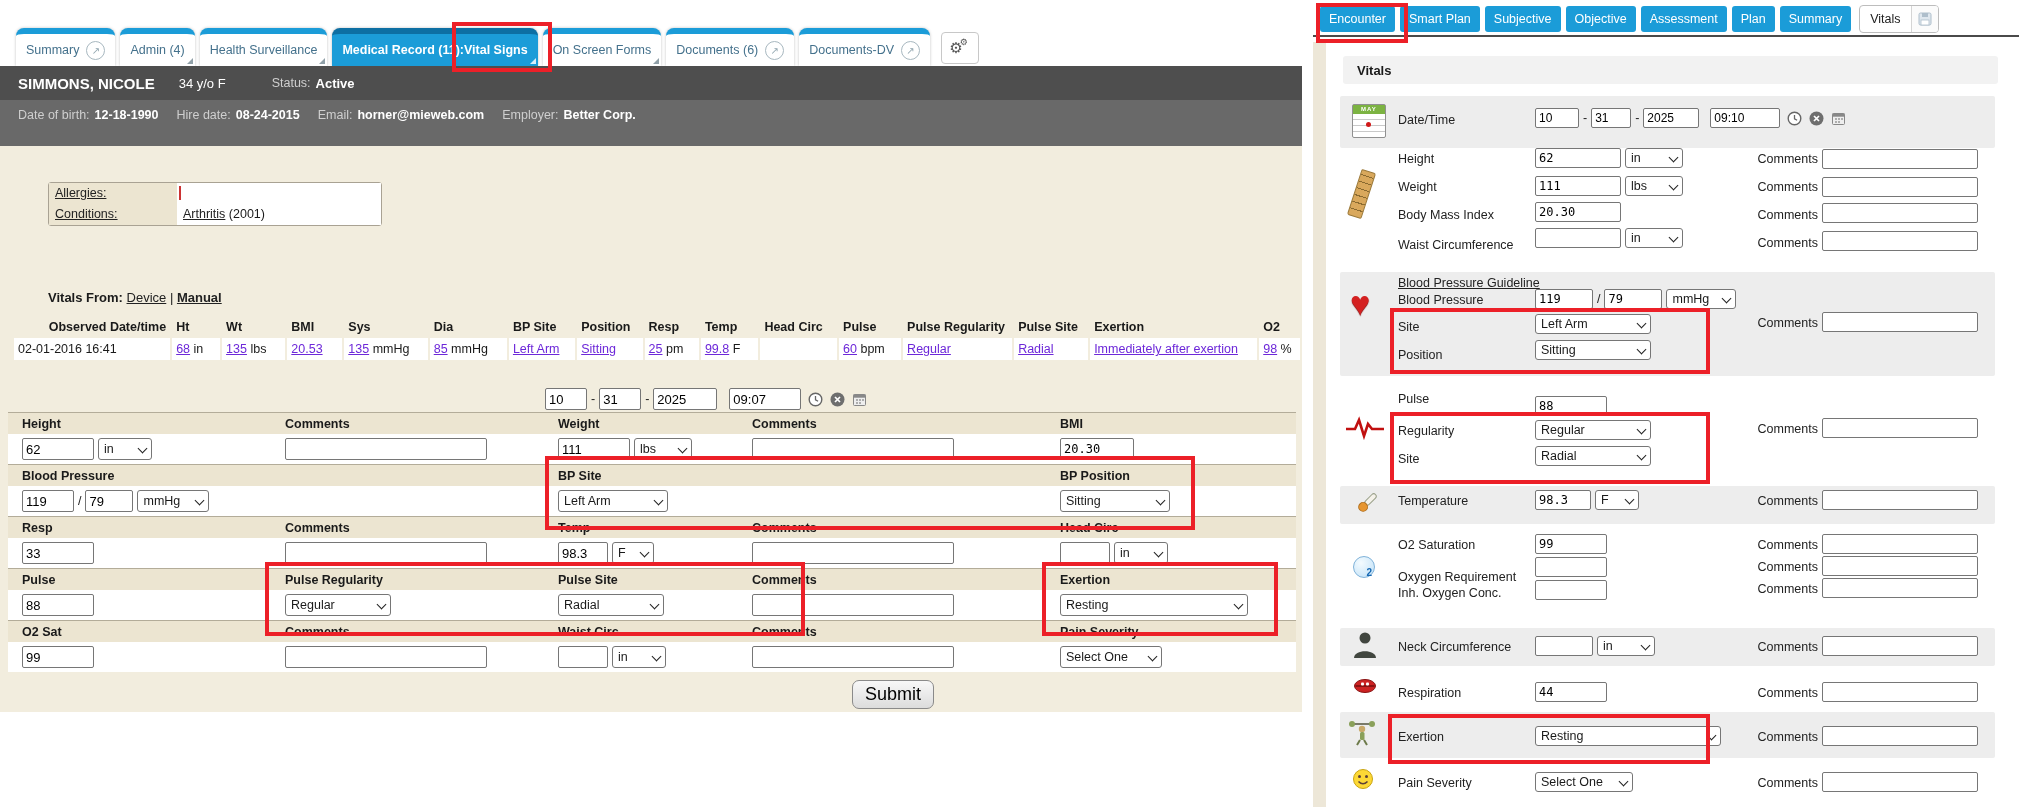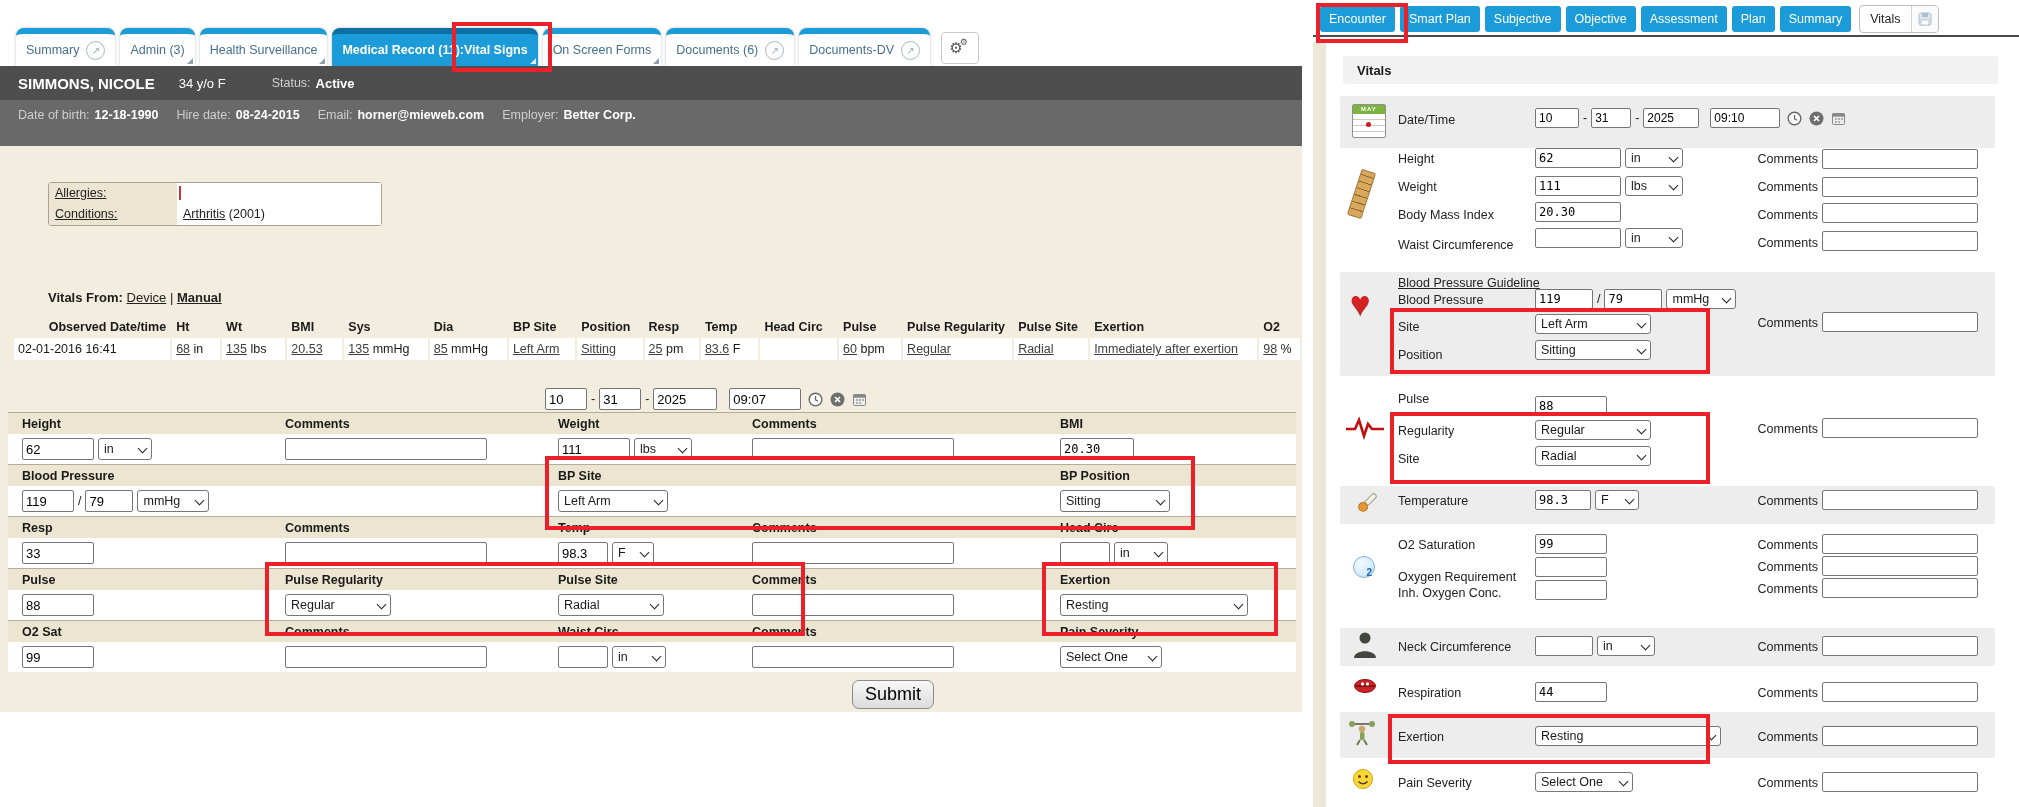--- a/index.html
+++ b/index.html
@@ -34,21 +34,21 @@
   .sumrow{display:flex;height:21px;line-height:21px}
   .sumlbl{width:128px;background:#ece5d1;padding-left:6px;box-sizing:border-box}
   .sumval{flex:1;background:#fff;padding-left:6px;position:relative}
   .caret{position:absolute;left:2px;top:3px;width:2px;height:14px;background:#c33}
   a.lk,.lk{color:#222;text-decoration:underline;cursor:pointer}
   .vfrom{position:absolute;left:48px;top:144px;font-size:13px}
   
   .hist{position:absolute;left:12px;top:170px;border-collapse:separate;border-spacing:2px;font-size:12.5px}
   .hist th{text-align:left;font-weight:bold;padding:2px 4px;white-space:nowrap}
   .hist td{background:#fff;padding:2px 4px;white-space:nowrap;height:18px}
-  .hlink{text-decoration:underline;cursor:pointer;color:#404040}
+  .hlink{text-decoration:underline;cursor:pointer;color:#6d28d9}
   
   .flabel{position:absolute;left:8px;width:1288px;height:22px;background:#ece5d1;border-top:1px solid #b3ac99}
   .flabel span{position:absolute;font-weight:bold;line-height:22px;white-space:nowrap}
   .finput{position:absolute;left:8px;width:1288px;height:30px;background:#fff}
   .cl{position:absolute;display:flex;align-items:center;gap:4px;top:4px}
   .ti{height:18px;border:1px solid #767676;border-radius:2px;font:13px "Liberation Sans",sans-serif;
       padding:1px 3px;background:#fff;box-sizing:content-box}
   .ti.mono{font-family:"DejaVu Sans Mono",monospace;font-size:12px}
   .sel{display:inline-flex;align-items:center;justify-content:space-between;border:1px solid #767676;
       border-radius:3px;background:#fff;height:22px;padding:0 5px;box-sizing:border-box;cursor:pointer;white-space:nowrap}
@@ -105,21 +105,21 @@
 
   <div class="tabbar">
     <div class="tabs">
       <div class="tab">
         <span>Summary</span>
         <span class="pop">
             <span>↗</span>
           </span>
       </div>
       <div class="tab fold">
-        <span>Admin (3)</span>
+        <span>Admin (4)</span>
       </div>
       <div class="tab fold">
         <span>Health Surveillance</span>
       </div>
       <div class="tab active fold">
         <span>Medical Record</span>&nbsp;
         <span>(11):Vital Signs</span>
       </div>
       <div class="tab fold">
         <span>On Screen Forms</span>
@@ -208,21 +208,21 @@
       <tr id="hist-row">
             <td><span>02-01-2016 16:41</span></td>
             <td><span class="hlink">68</span><span> in</span></td>
             <td><span class="hlink">135</span><span> lbs</span></td>
             <td><span class="hlink">20.53</span></td>
             <td><span class="hlink">135</span><span> mmHg</span></td>
             <td><span class="hlink">85</span><span> mmHg</span></td>
             <td><span class="hlink">Left Arm</span></td>
             <td><span class="hlink">Sitting</span></td>
             <td><span class="hlink">25</span><span> pm</span></td>
-            <td><span class="hlink">83.6</span><span> F</span></td>
+            <td><span class="hlink">99.8</span><span> F</span></td>
             <td><span></span></td>
             <td><span class="hlink">60</span><span> bpm</span></td>
             <td><span class="hlink">Regular</span></td>
             <td><span class="hlink">Radial</span></td>
             <td><span class="hlink">Immediately after exertion</span></td>
             <td><span class="hlink">98</span><span> %</span></td>
           </tr>
     </tbody>
       </table>
 

